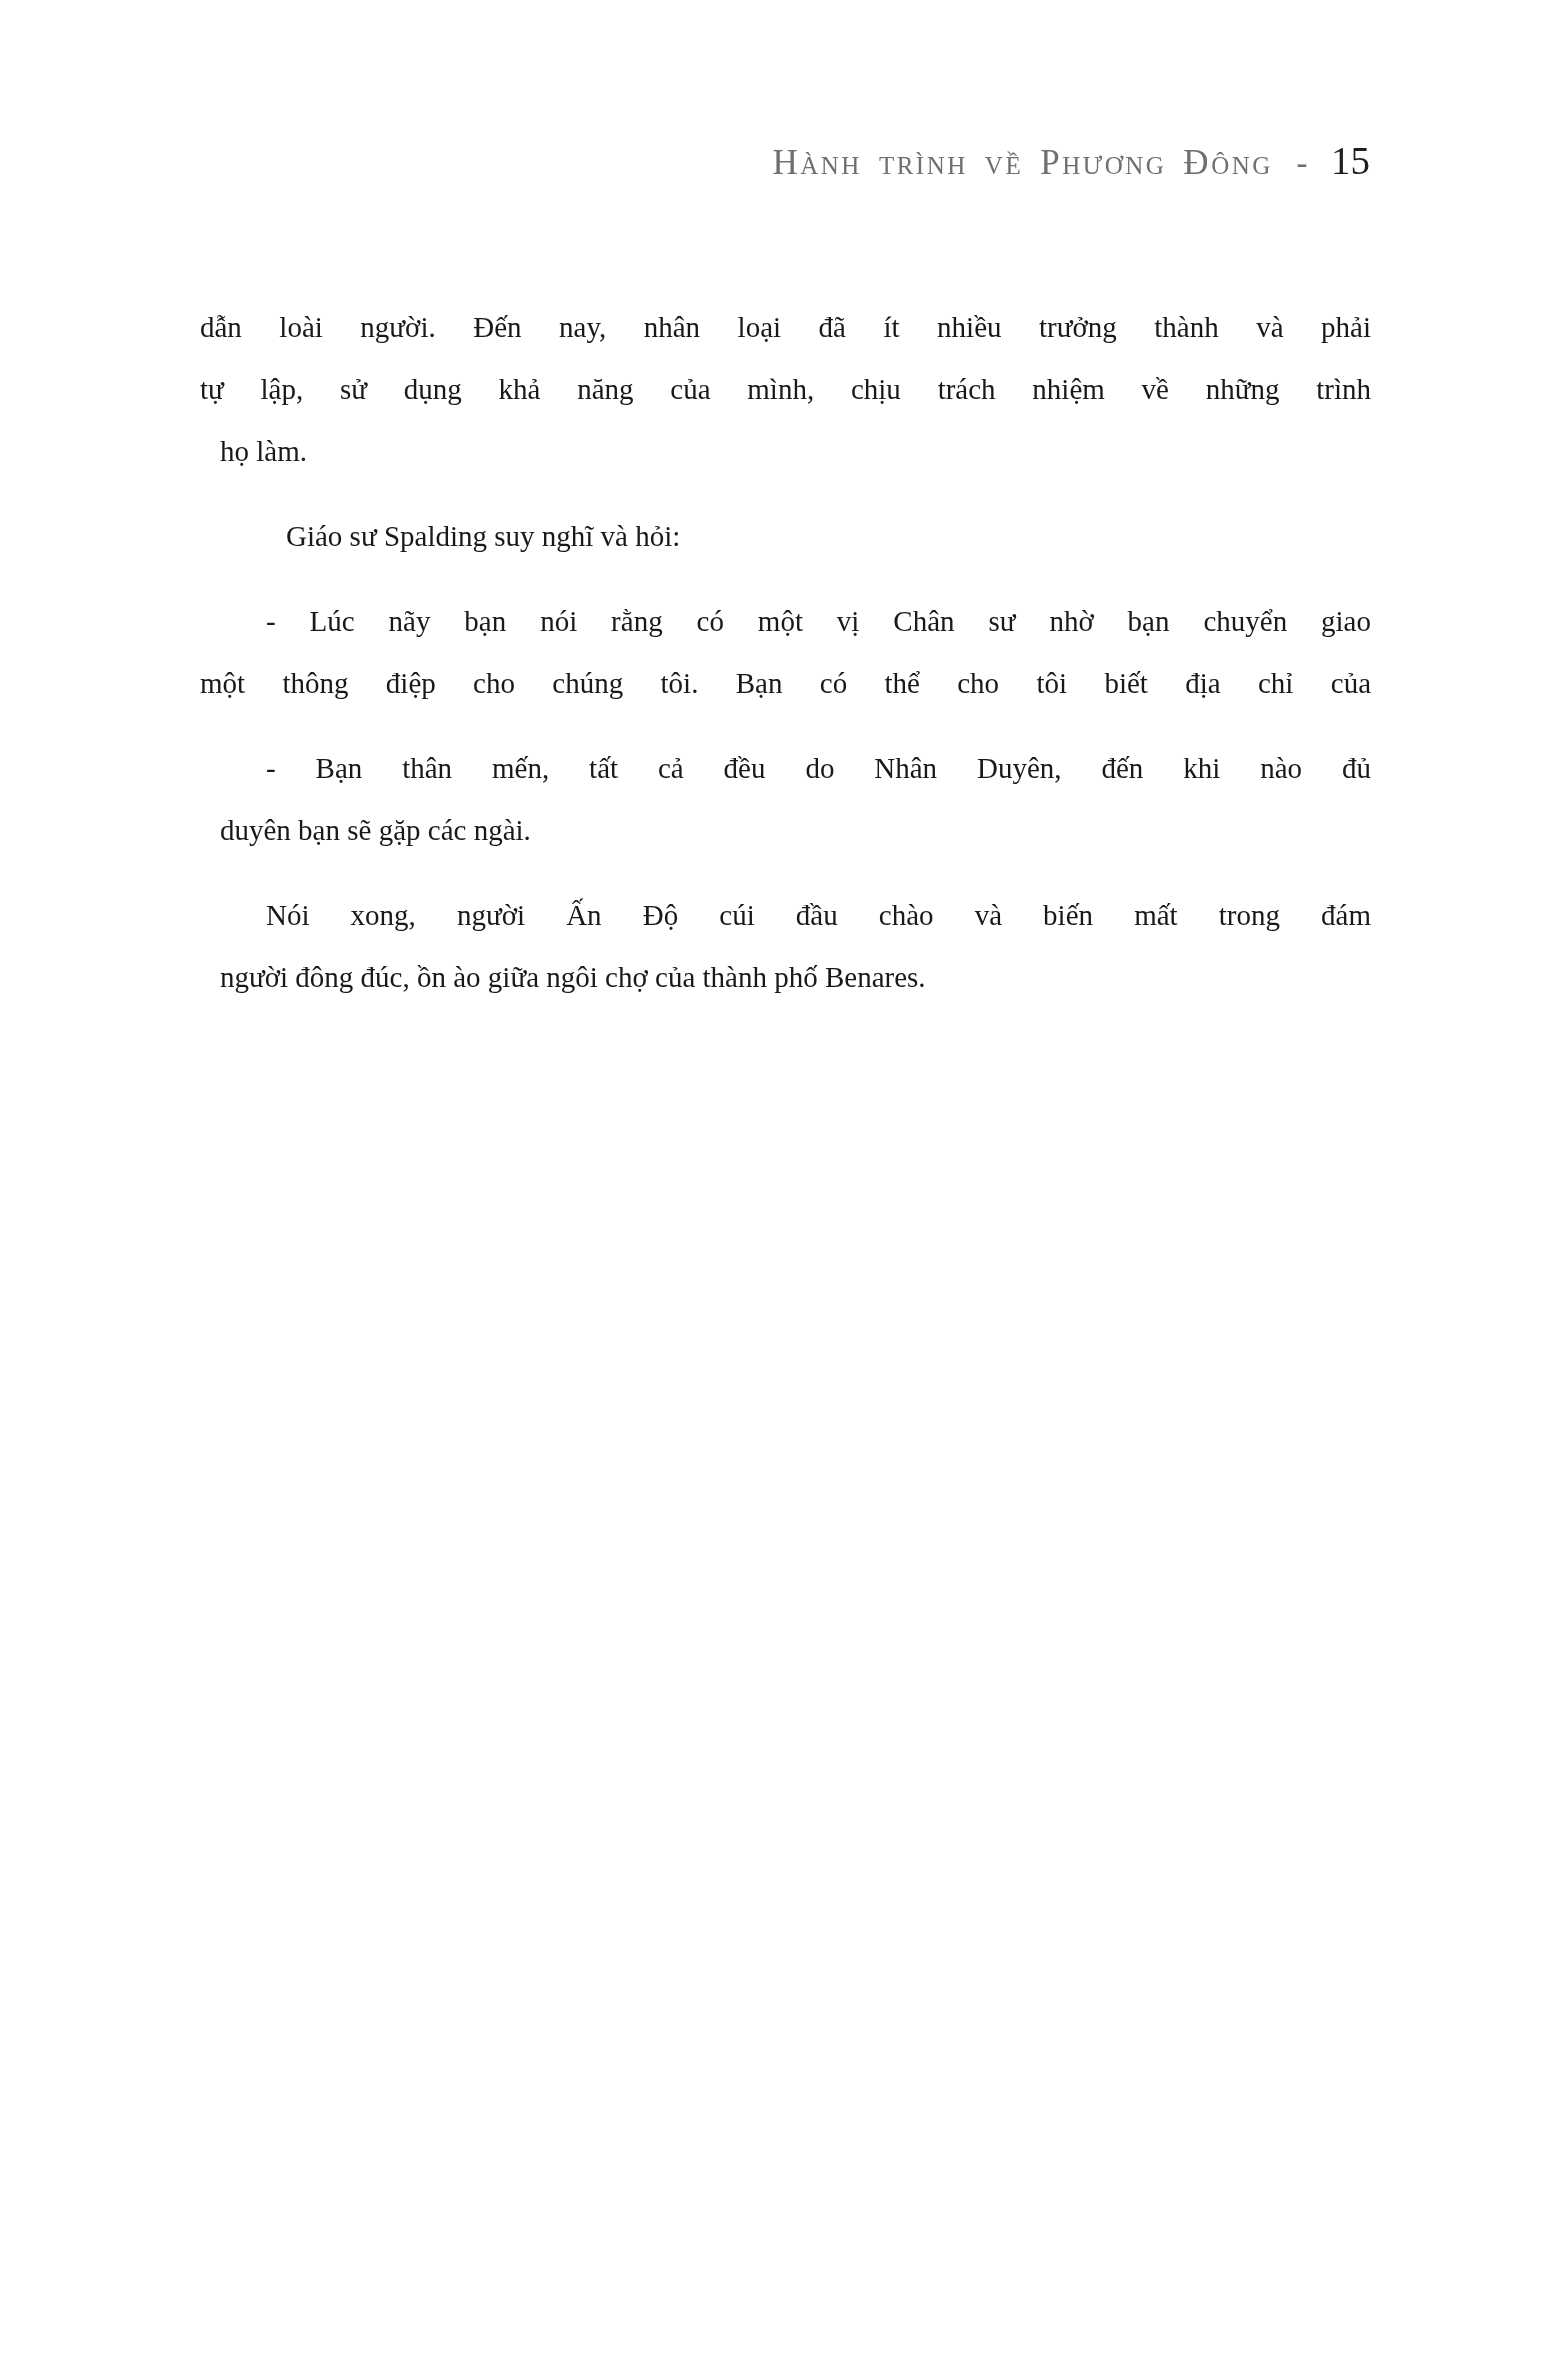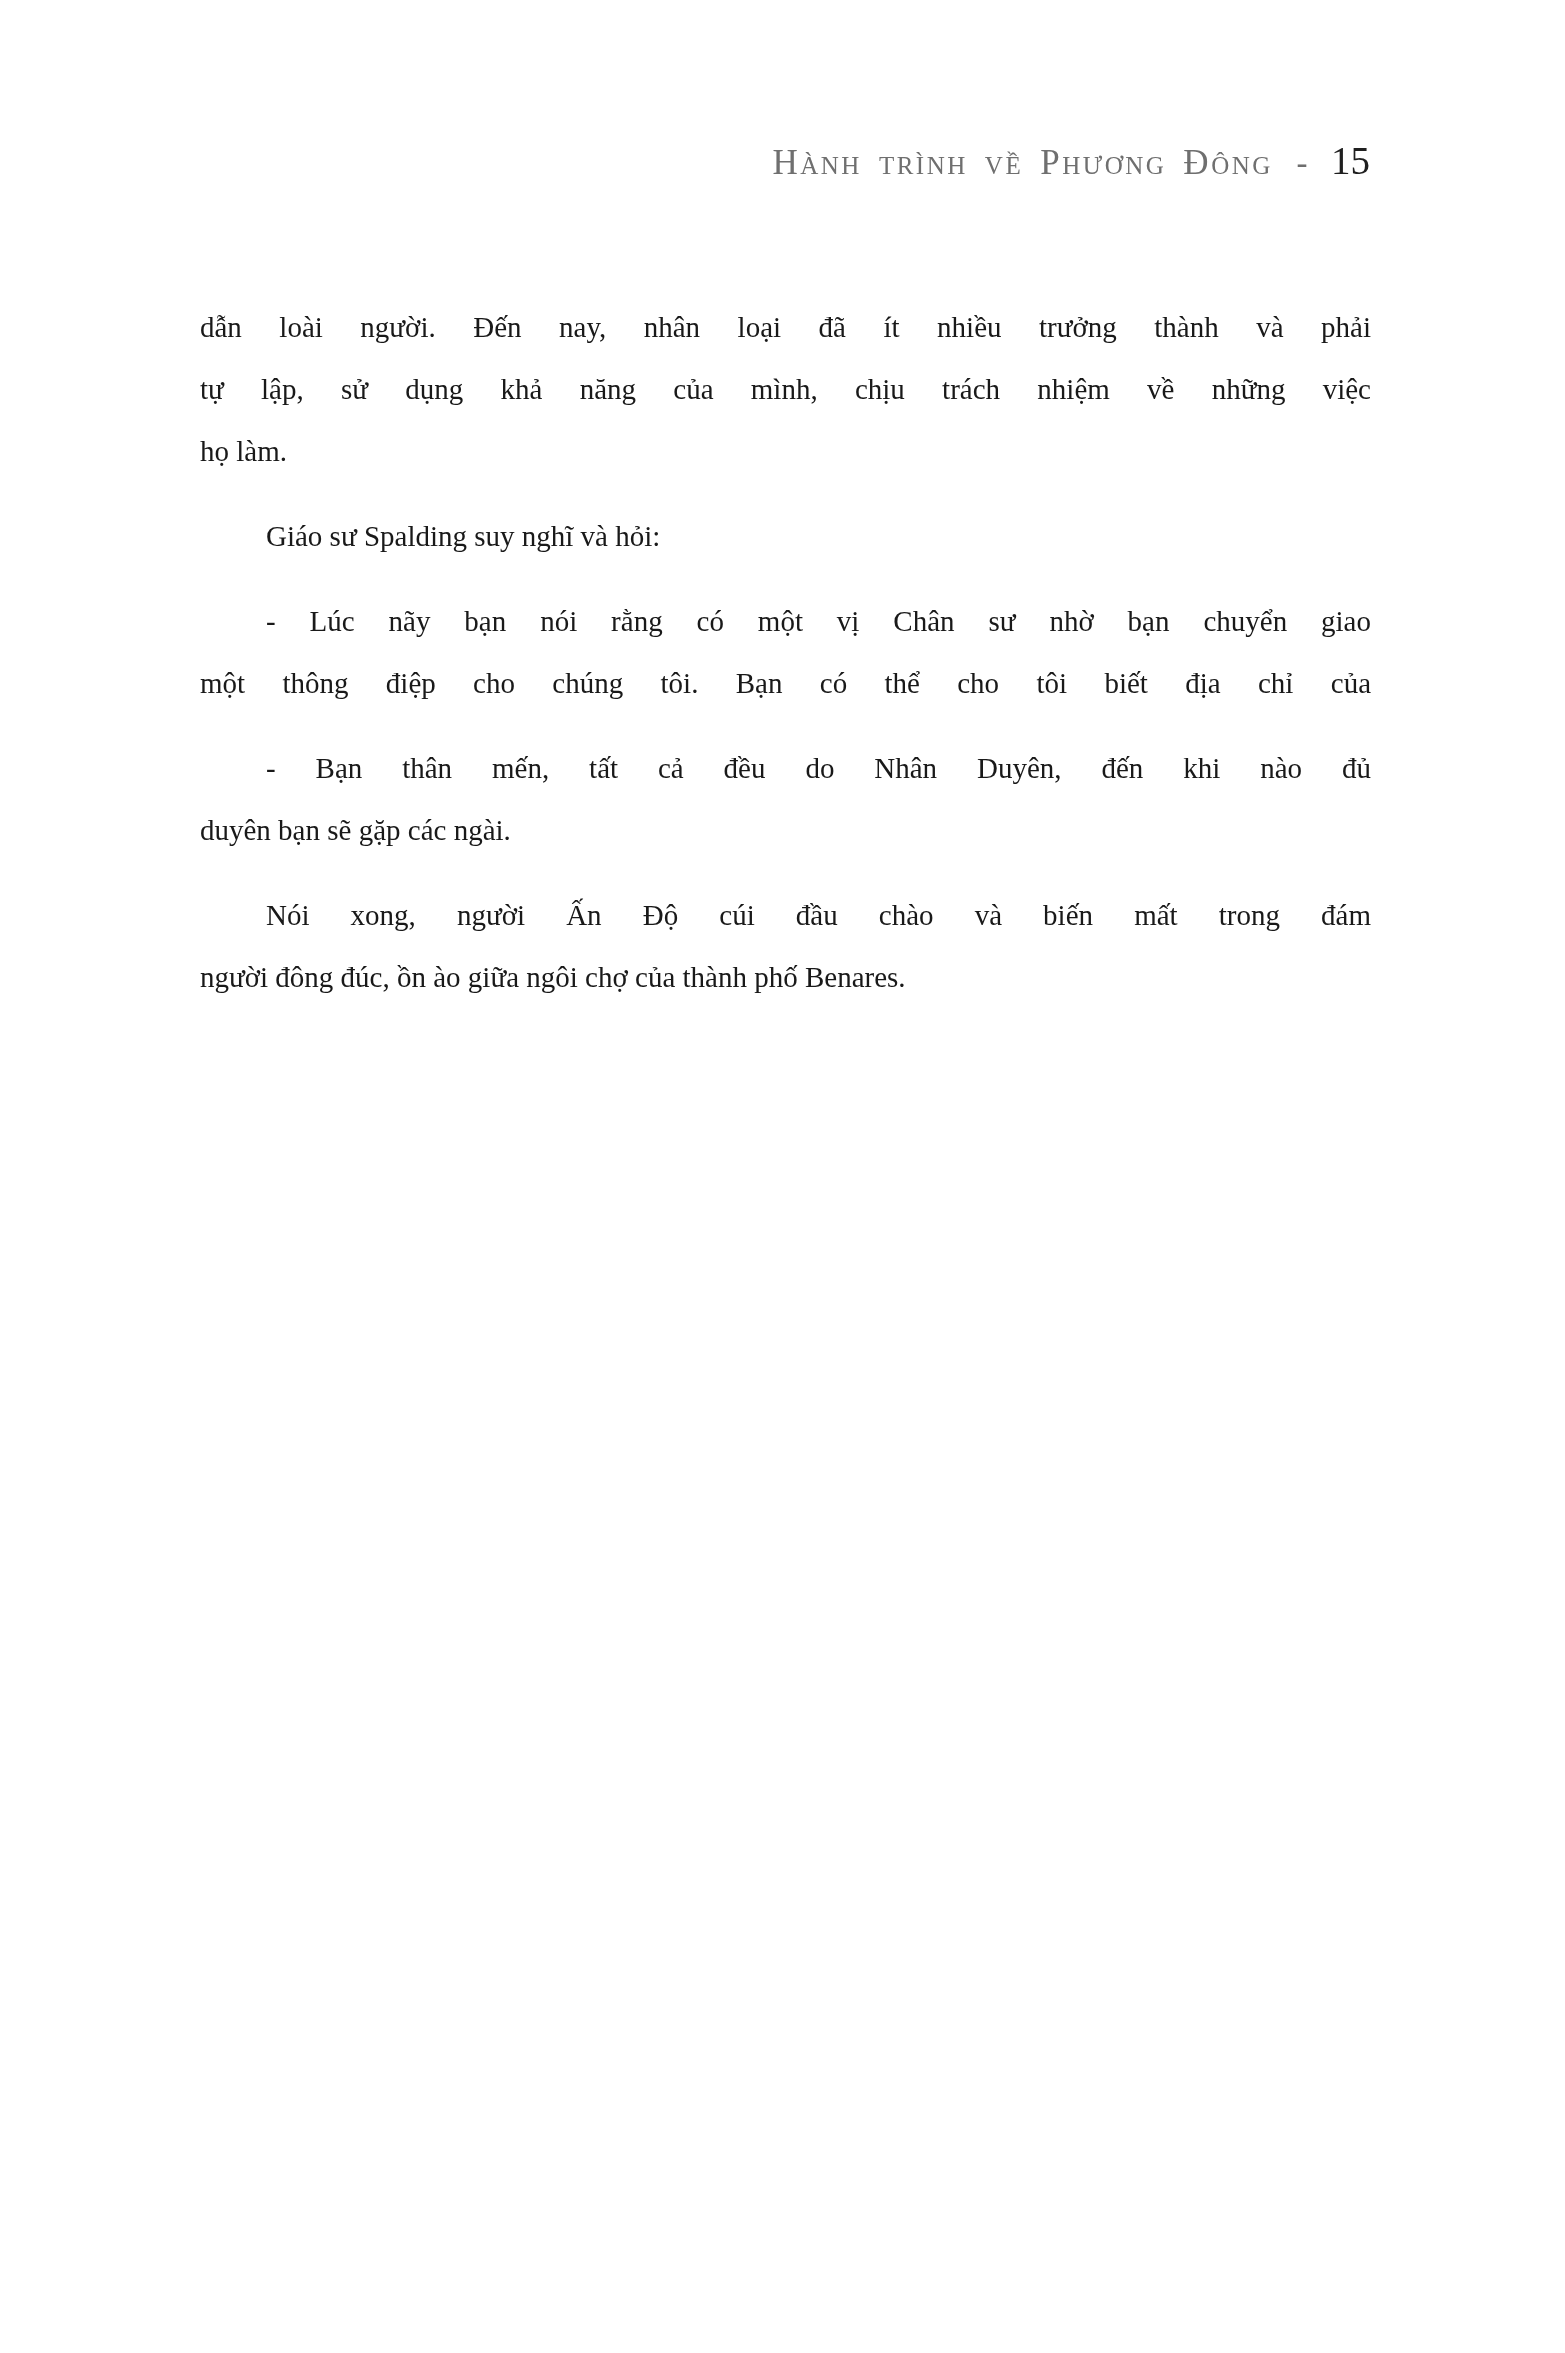--- a/index.html
+++ b/index.html
@@ -58,40 +58,41 @@
     margin-top: 23px;
   }
   .line {
     text-align: justify;
     text-align-last: justify;
     white-space: normal;
   }
   .line.last {
     text-align: left;
     text-align-last: left;
+    margin-left: 20px;
   }
   .line.indented {
     text-indent: 66px;
   }
 </style>
 </head>
 <body>
 
 <div class="page">
 
   <div class="running-header">
     <span class="title">Hành trình về Phương Đông</span>
     <span class="separator">-</span>
     <span class="page-number">15</span>
   </div>
 
   <div class="body-text">
       <div class="para">
         <div class="line">dẫn loài người. Đến nay, nhân loại đã ít nhiều trưởng thành và phải</div>
-        <div class="line">tự lập, sử dụng khả năng của mình, chịu trách nhiệm về những việc</div>
+        <div class="line">tự lập, sử dụng khả năng của mình, chịu trách nhiệm về những trình</div>
         <div class="line last">họ làm.</div>
       </div>
       <div class="para">
         <div class="line last indented">Giáo sư Spalding suy nghĩ và hỏi:</div>
       </div>
       <div class="para">
         <div class="line indented">- Lúc nãy bạn nói rằng có một vị Chân sư nhờ bạn chuyển giao</div>
         <div class="line">một thông điệp cho chúng tôi. Bạn có thể cho tôi biết địa chỉ của</div>
       </div>
       <div class="para">

